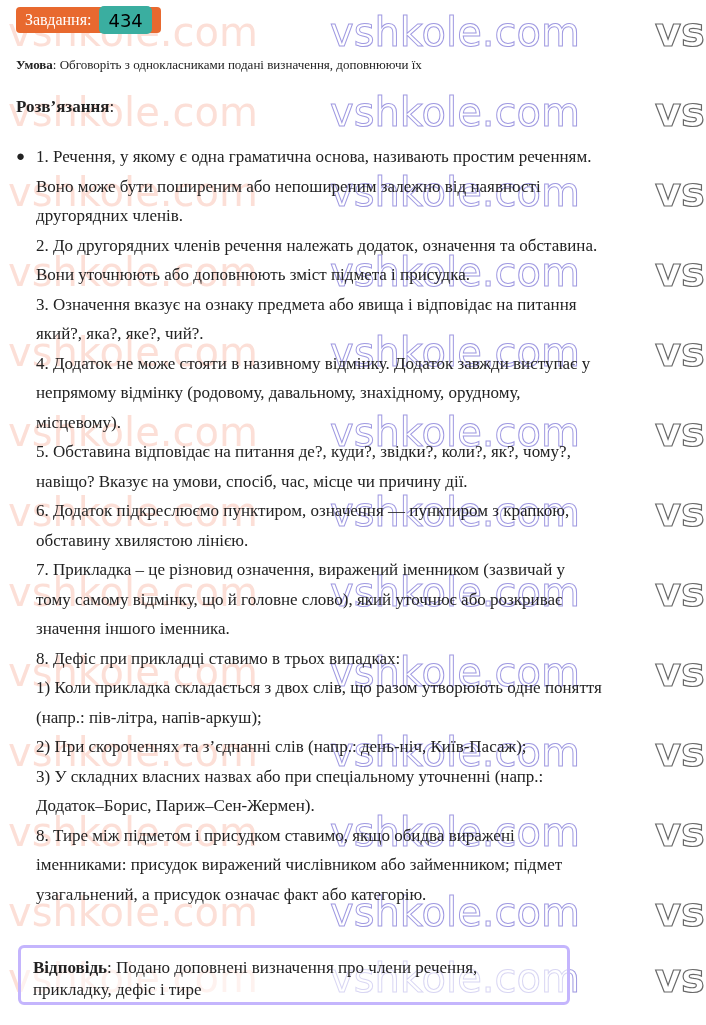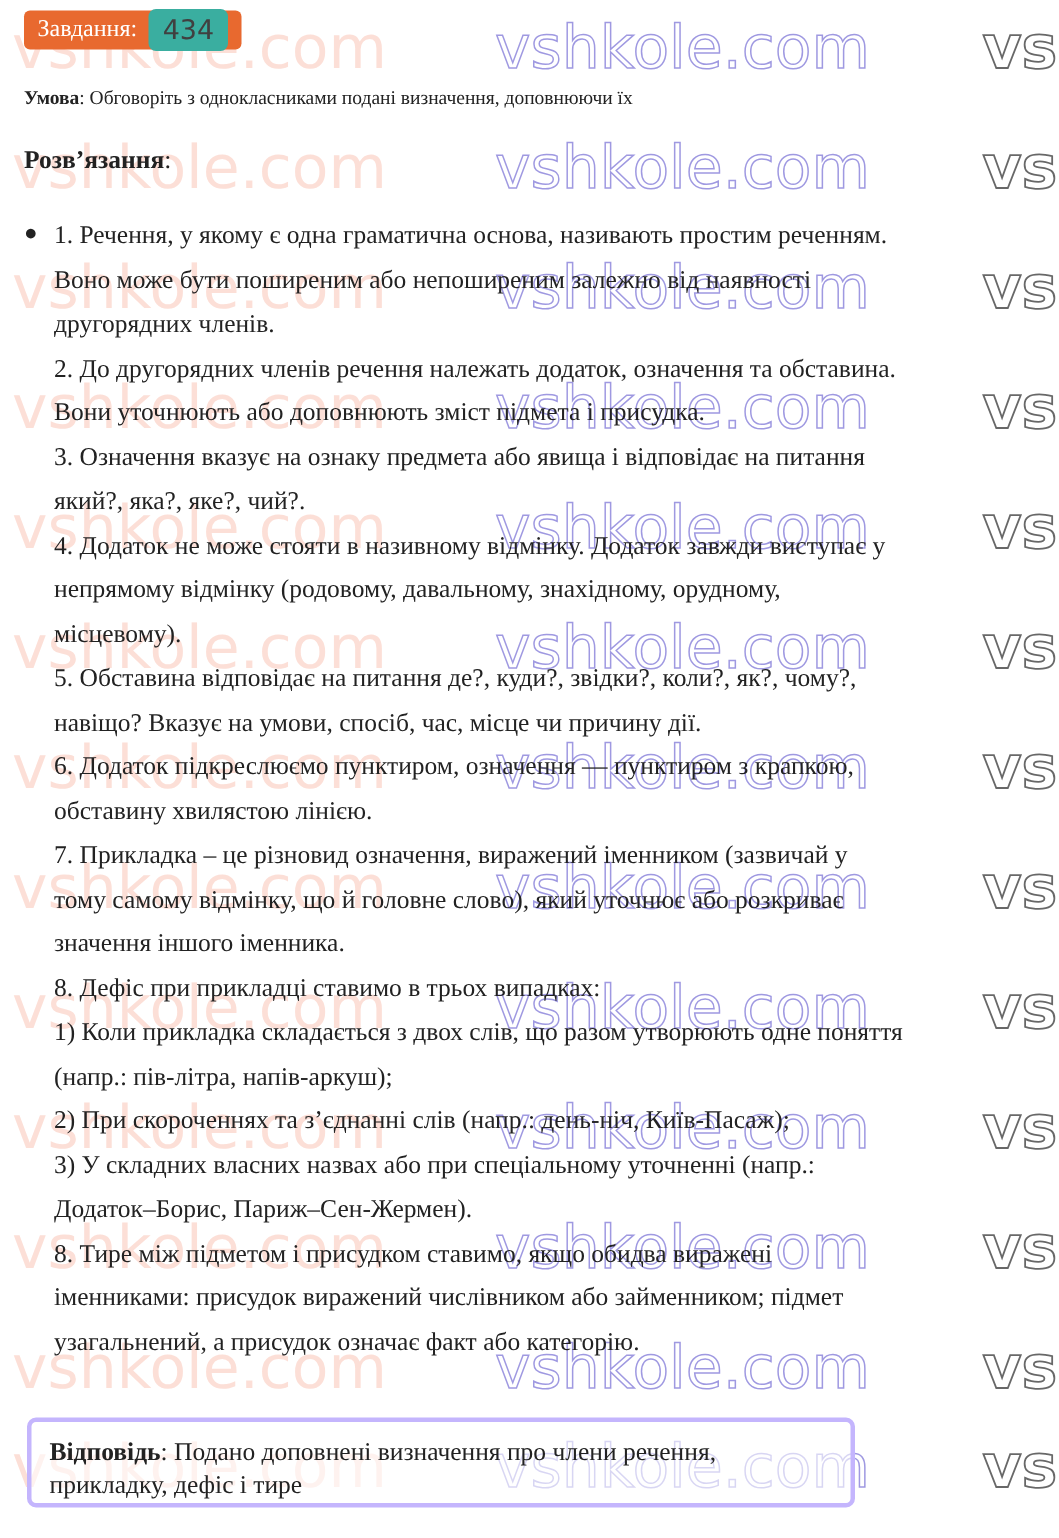--- a/index.html
+++ b/index.html
@@ -17,21 +17,21 @@
 
   .content { position: relative; z-index: 1; }
 
   .task-badge {
     position: absolute; left: 16px; top: 7px; height: 26px;
     display: flex; align-items: center;
     background: #e8692f; border-radius: 4px;
   }
   .task-badge .label { color: #ffffff; font-size: 16px; padding: 0 8px 0 9px; font-family: "Liberation Serif", serif; }
   .task-badge .num {
-    background: #3aaea0; color: #404040; font-size: 18px; height: 28px;
+    background: #3aaea0; color: #000000; font-size: 18px; height: 28px;
     display: flex; align-items: center; padding: 0 9px; border-radius: 5px;
     font-family: "DejaVu Sans", "Liberation Sans", sans-serif; margin-right: 9px;
   }
 
   .condition { position: absolute; left: 16px; top: 54px; font-size: 13px; line-height: 22px; }
   .solution-title { position: absolute; left: 16px; top: 96px; font-size: 17px; line-height: 22px; }
   b { font-weight: bold; }
 
   .list { position: absolute; left: 16px; top: 142px; width: 690px; margin: 0; padding: 0; list-style: none; }
   .list li { position: relative; padding-left: 20px; font-size: 17px; line-height: 29.5px; }

